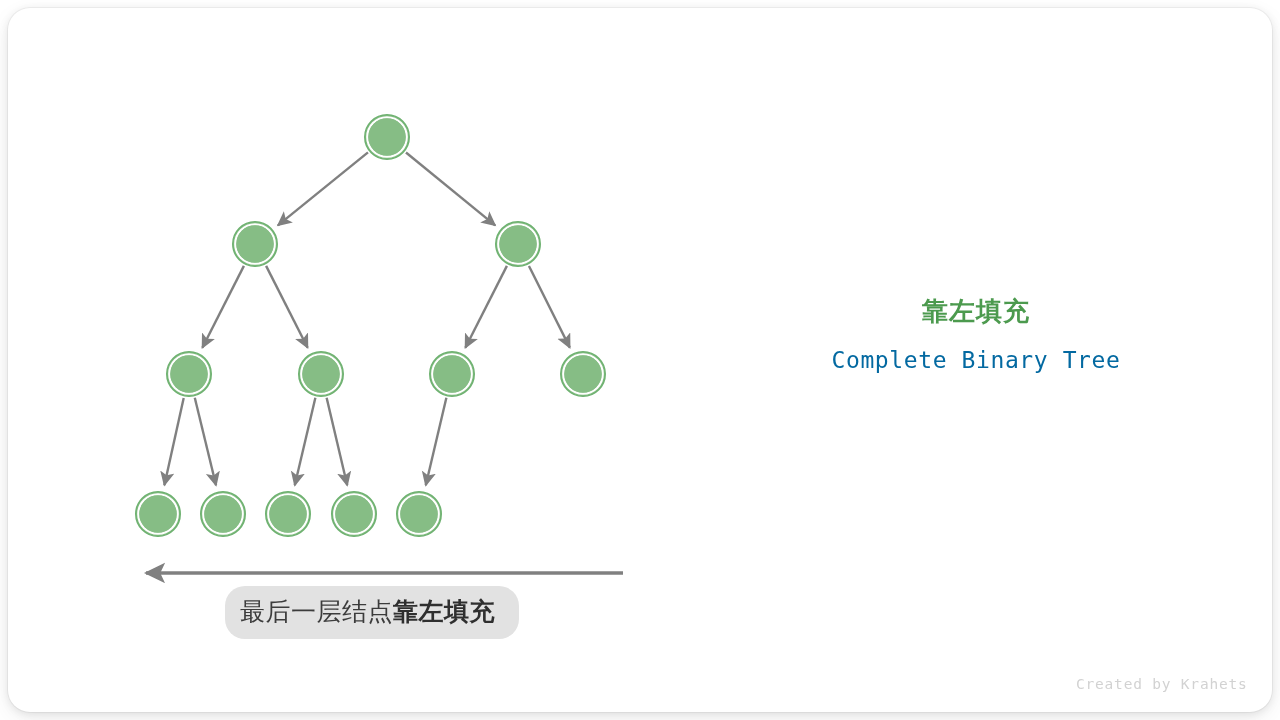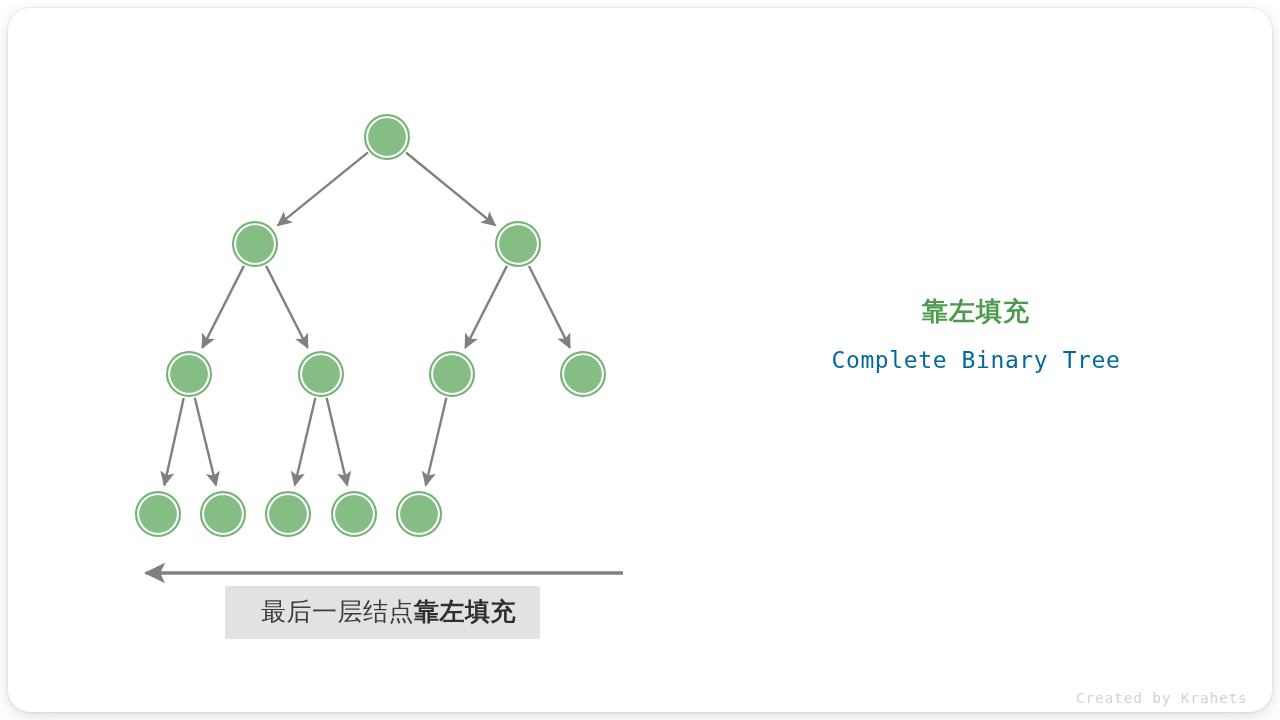--- a/index.html
+++ b/index.html
@@ -35,22 +35,22 @@
     left: 0;
     top: 0;
     width: 1264px;
     height: 704px;
   }
   .caption-box {
     position: absolute;
     left: 217px;
     top: 578px;
     background: #e2e2e2;
-    border-radius: 2px;
-    padding: 9px 24px 11px 36px;
+    border-radius: 20px;
+    padding: 9px 24px 11px 15px;
     font-size: 25px;
     color: #3c3c3c;
     letter-spacing: 0.5px;
     white-space: nowrap;
     font-family: "Liberation Sans", sans-serif;
   }
   .caption-box .bold {
     font-weight: bold;
     color: #2f2f2f;
   }
@@ -72,21 +72,21 @@
   .title-en {
     margin-top: 20px;
     font-size: 23px;
     color: #0369a1;
     letter-spacing: 0.6px;
     font-family: "DejaVu Sans Mono", "Liberation Mono", monospace;
   }
   .footer-credit {
     position: absolute;
     left: 1068px;
-    top: 682px;
+    top: 668px;
     font-size: 14.5px;
     color: #d2d2d2;
     letter-spacing: 0.8px;
     font-family: "DejaVu Sans Mono", "Liberation Mono", monospace;
     white-space: nowrap;
   }
 </style>
 </head>
 <body>
 

